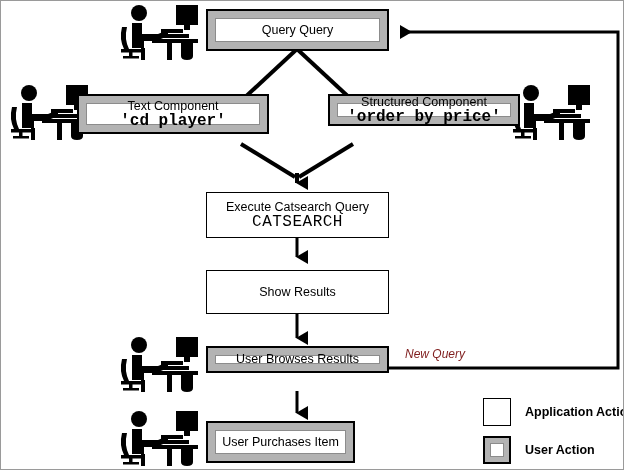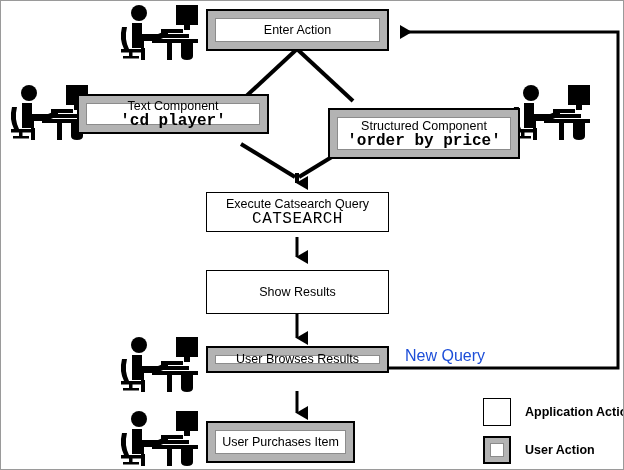--- a/index.html
+++ b/index.html
@@ -81,24 +81,25 @@
   }
   .lbl.mono.plain {
     font-weight: normal;
     letter-spacing: 0.5px;
   }
 
   
   .edge-label {
     position: absolute;
     font-family: "Liberation Sans", sans-serif;
-    font-size: 16px;
-    color: #1d4ed8;
+    font-size: 12px;
+    color: #7f1d1d;
     white-space: nowrap;
     z-index: 6;
+    font-style: italic;
   }
 
   
   .person-icon {
     position: absolute;
     z-index: 4;
   }
 
   
   #legend {
@@ -271,39 +272,39 @@
       <rect x="33" y="36" width="46" height="4"></rect>
       <rect x="48" y="40" width="5" height="17"></rect>
       <path d="M62,40 h12 v13 q0,4 -6,4 q-6,0 -6,-4 z"></path>
       <rect x="57" y="2" width="22" height="20"></rect>
       <rect x="65" y="22" width="6" height="5"></rect>
     </g>
   </svg>
 
   <div class="node user" style="left:205px; top:8px; width:183px; height:42px;">
     <div class="inner">
-      <span class="lbl">Enter Action</span>
+      <span class="lbl">Query Query</span>
     </div>
   </div>
 
   <div class="node user" style="left:76px; top:93px; width:192px; height:40px;text-align:center;">
     <div class="inner">
       <span class="lbl">Text Component</span>
       <span class="lbl mono">'cd player'</span>
     </div>
   </div>
 
-  <div class="node user" style="left:327px; top:93px; width:192px; height:51px;margin-top:14px;">
+  <div class="node user" style="left:327px; top:93px; width:192px; height:32px;">
     <div class="inner">
       <span class="lbl">Structured Component</span>
       <span class="lbl mono">'order by price'</span>
     </div>
   </div>
 
-  <div class="node app" style="left:205px; top:191px; width:183px; height:40px;">
+  <div class="node app" style="left:205px; top:191px; width:183px; height:46px;">
     <div class="inner">
       <span class="lbl">Execute Catsearch Query</span>
       <span class="lbl mono plain">CATSEARCH</span>
     </div>
   </div>
 
   <div class="node app" style="left:205px; top:269px; width:183px; height:44px;">
     <div class="inner">
       <span class="lbl">Show Results</span>
     </div>

